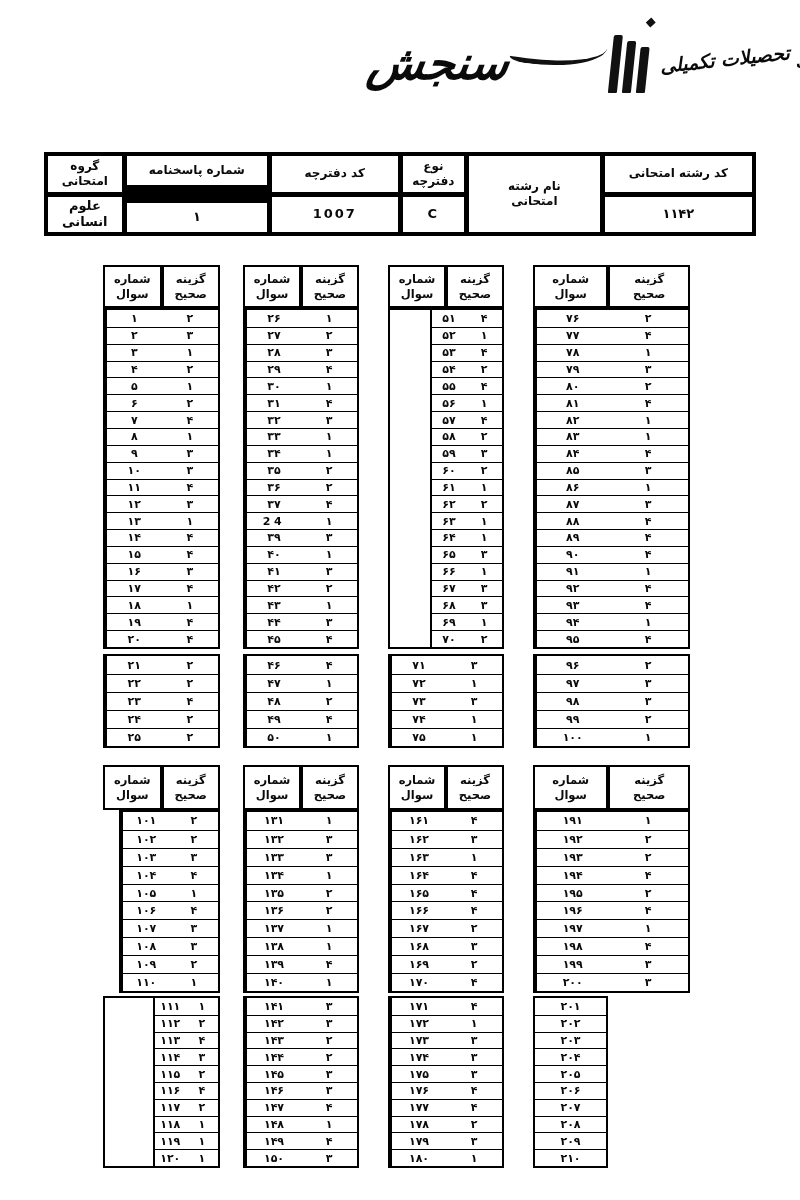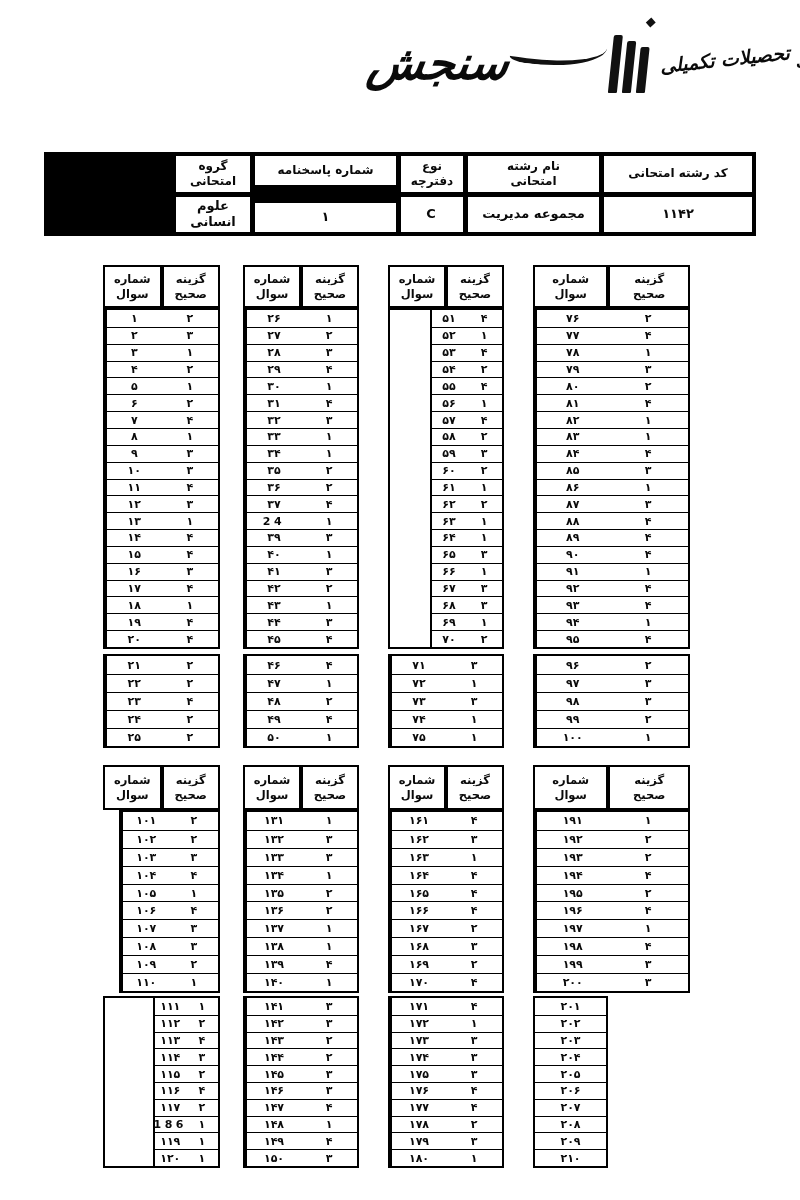--- a/index.html
+++ b/index.html
@@ -92,26 +92,29 @@
 </div>
 
 <div class="info-table">
     <div class="info-col c0">
       <div class="lab">کد رشته امتحانی</div>
       <div class="val">۱۱۴۲</div>
     </div>
     <div class="info-col c1">
       <div class="lab">نام رشته
 امتحانی</div>
-      <div class="val">مجموعه مدیریت</div>
     </div>
     <div class="info-col c2">
       <div class="lab">نوع
 دفترچه</div>
       <div class="val">C</div>
+    </div>
+    <div class="info-col c3">
+      <div class="lab">کد دفترچه</div>
+      <div class="val">1007</div>
     </div>
     <div class="info-col c4">
       <div class="lab">شماره پاسخنامه</div>
       <div class="val">۱</div>
     </div>
     <div class="info-col c5">
       <div class="lab">گروه
 امتحانی</div>
       <div class="val">علوم
 انسانی</div>
@@ -639,21 +642,21 @@
         </div>
         <div class="arow">
           <div class="qcell">۱۱۶</div>
           <div class="acell">۴</div>
         </div>
         <div class="arow">
           <div class="qcell">۱۱۷</div>
           <div class="acell">۲</div>
         </div>
         <div class="arow">
-          <div class="qcell">186</div>
+          <div class="qcell">۱۱۸</div>
           <div class="acell">۱</div>
         </div>
         <div class="arow">
           <div class="qcell">۱۱۹</div>
           <div class="acell">۱</div>
         </div>
         <div class="arow">
           <div class="qcell">۱۲۰</div>
           <div class="acell">۱</div>
         </div>

